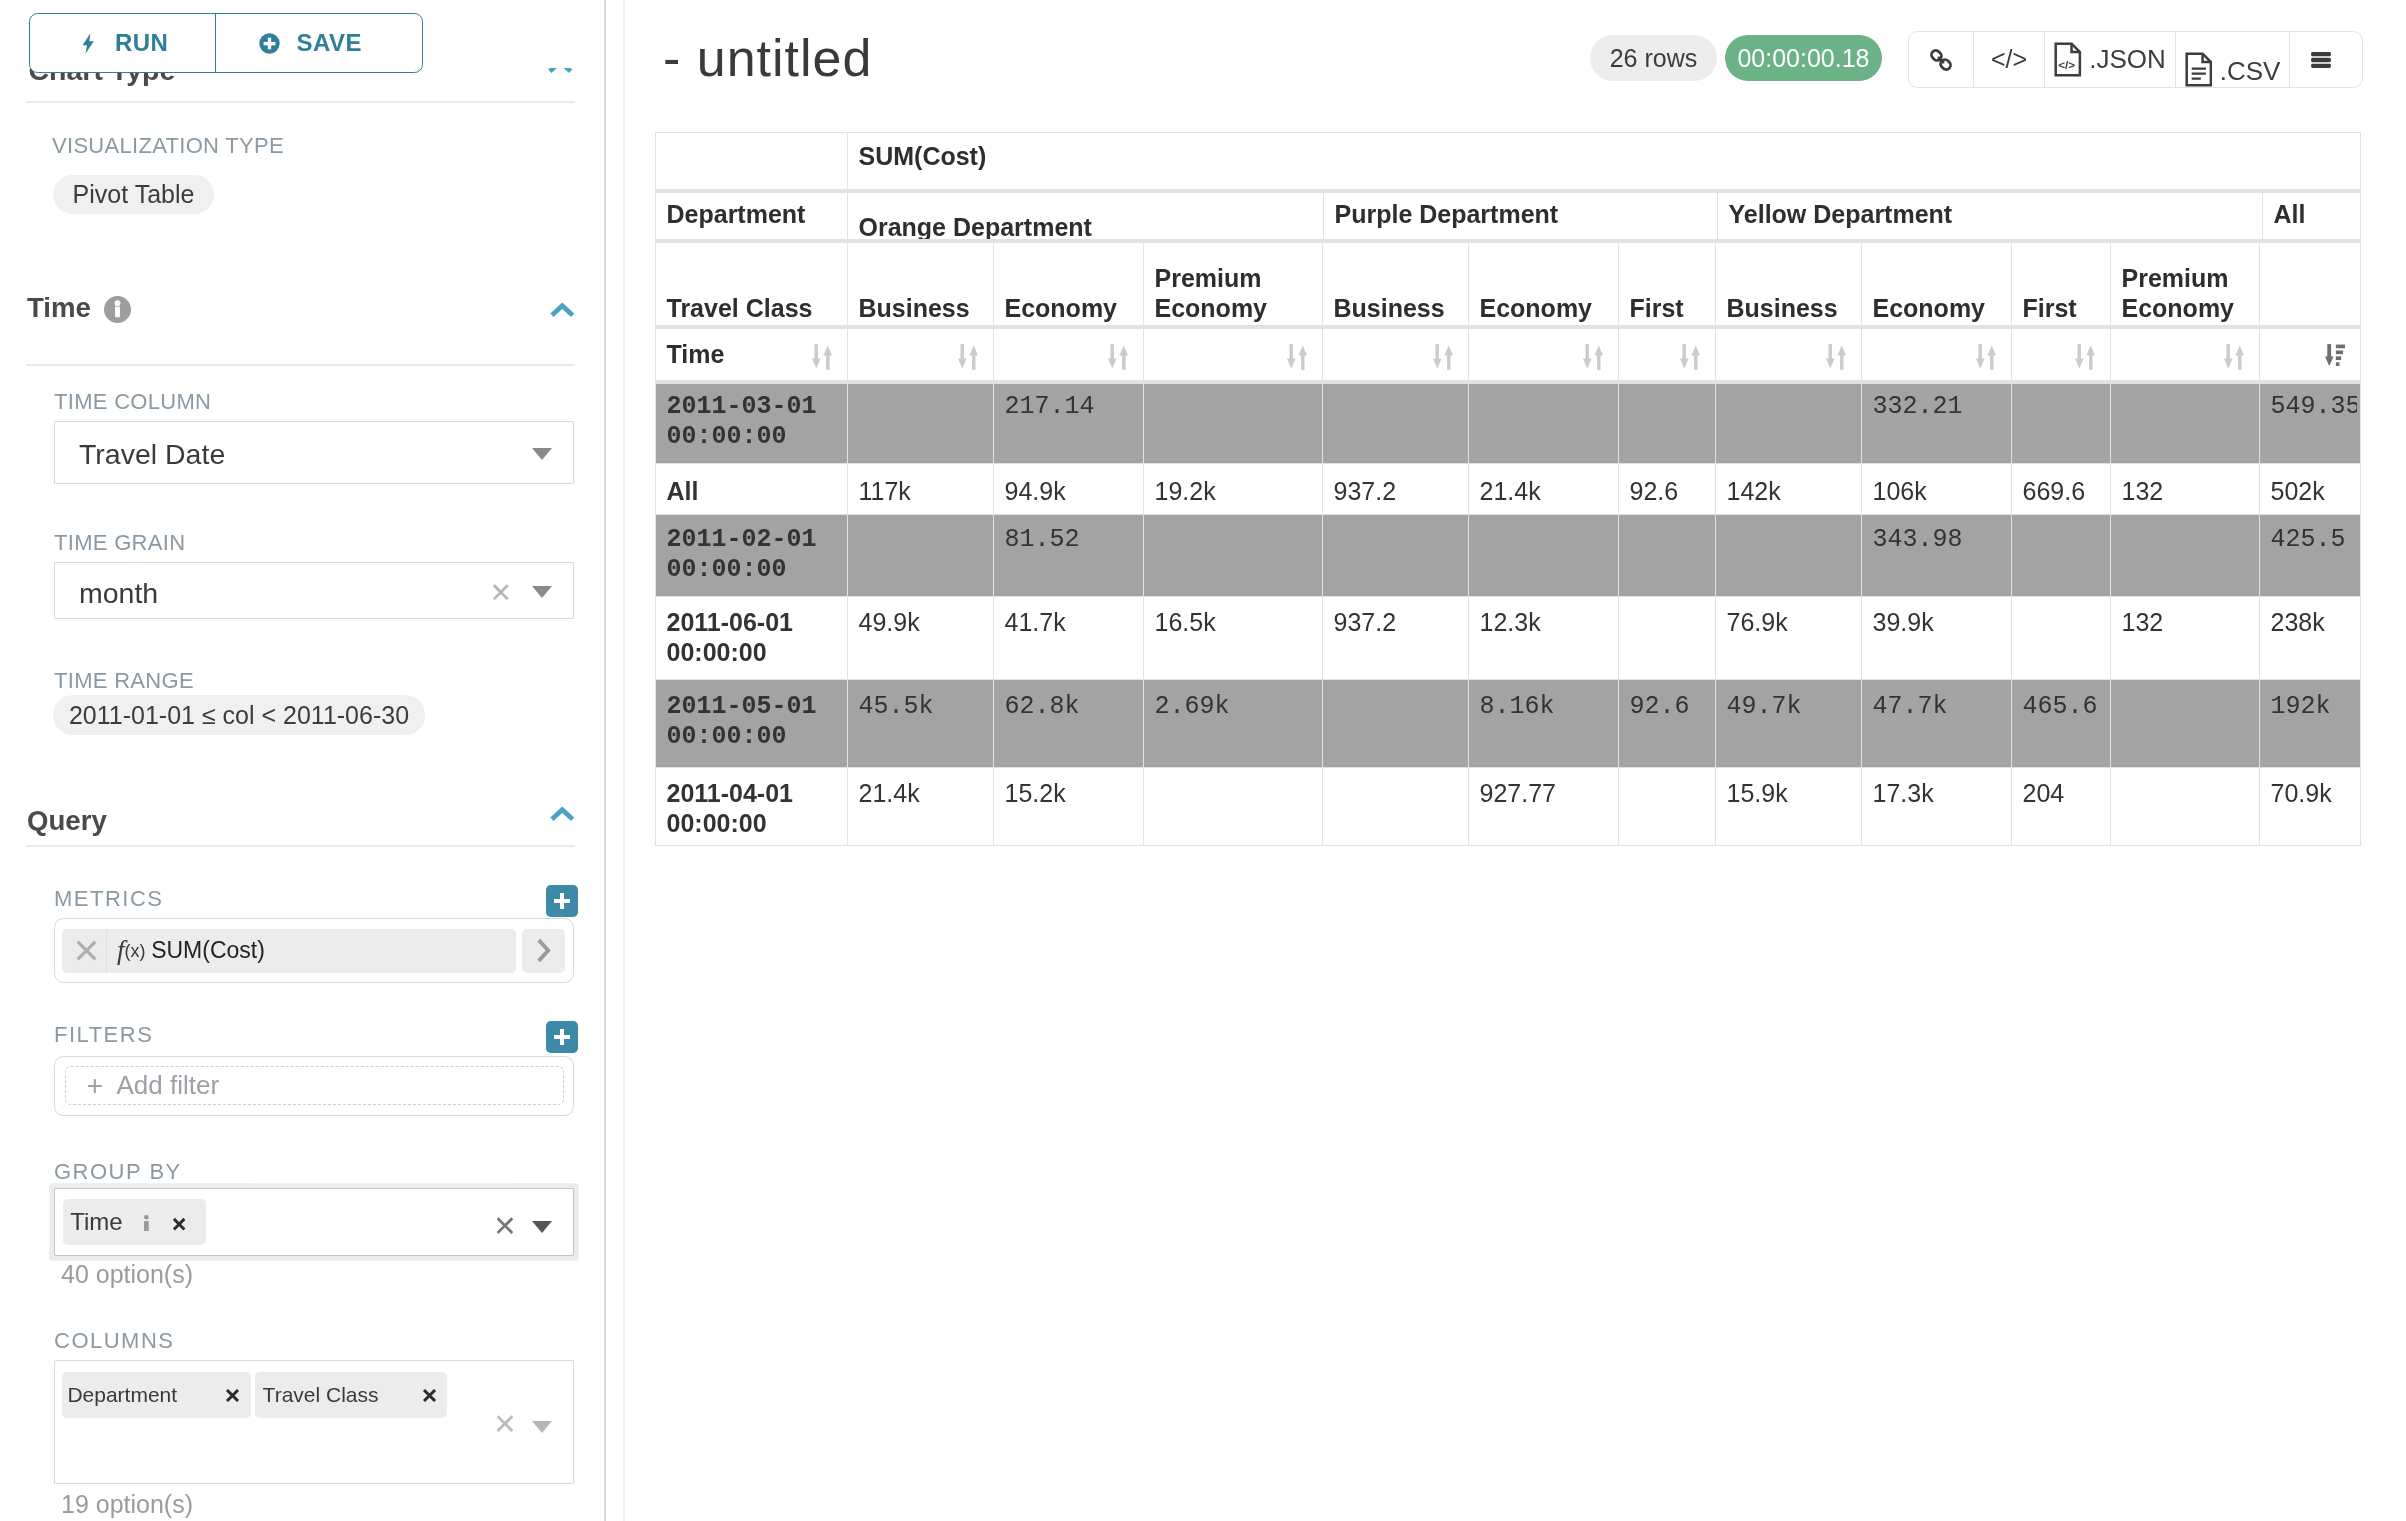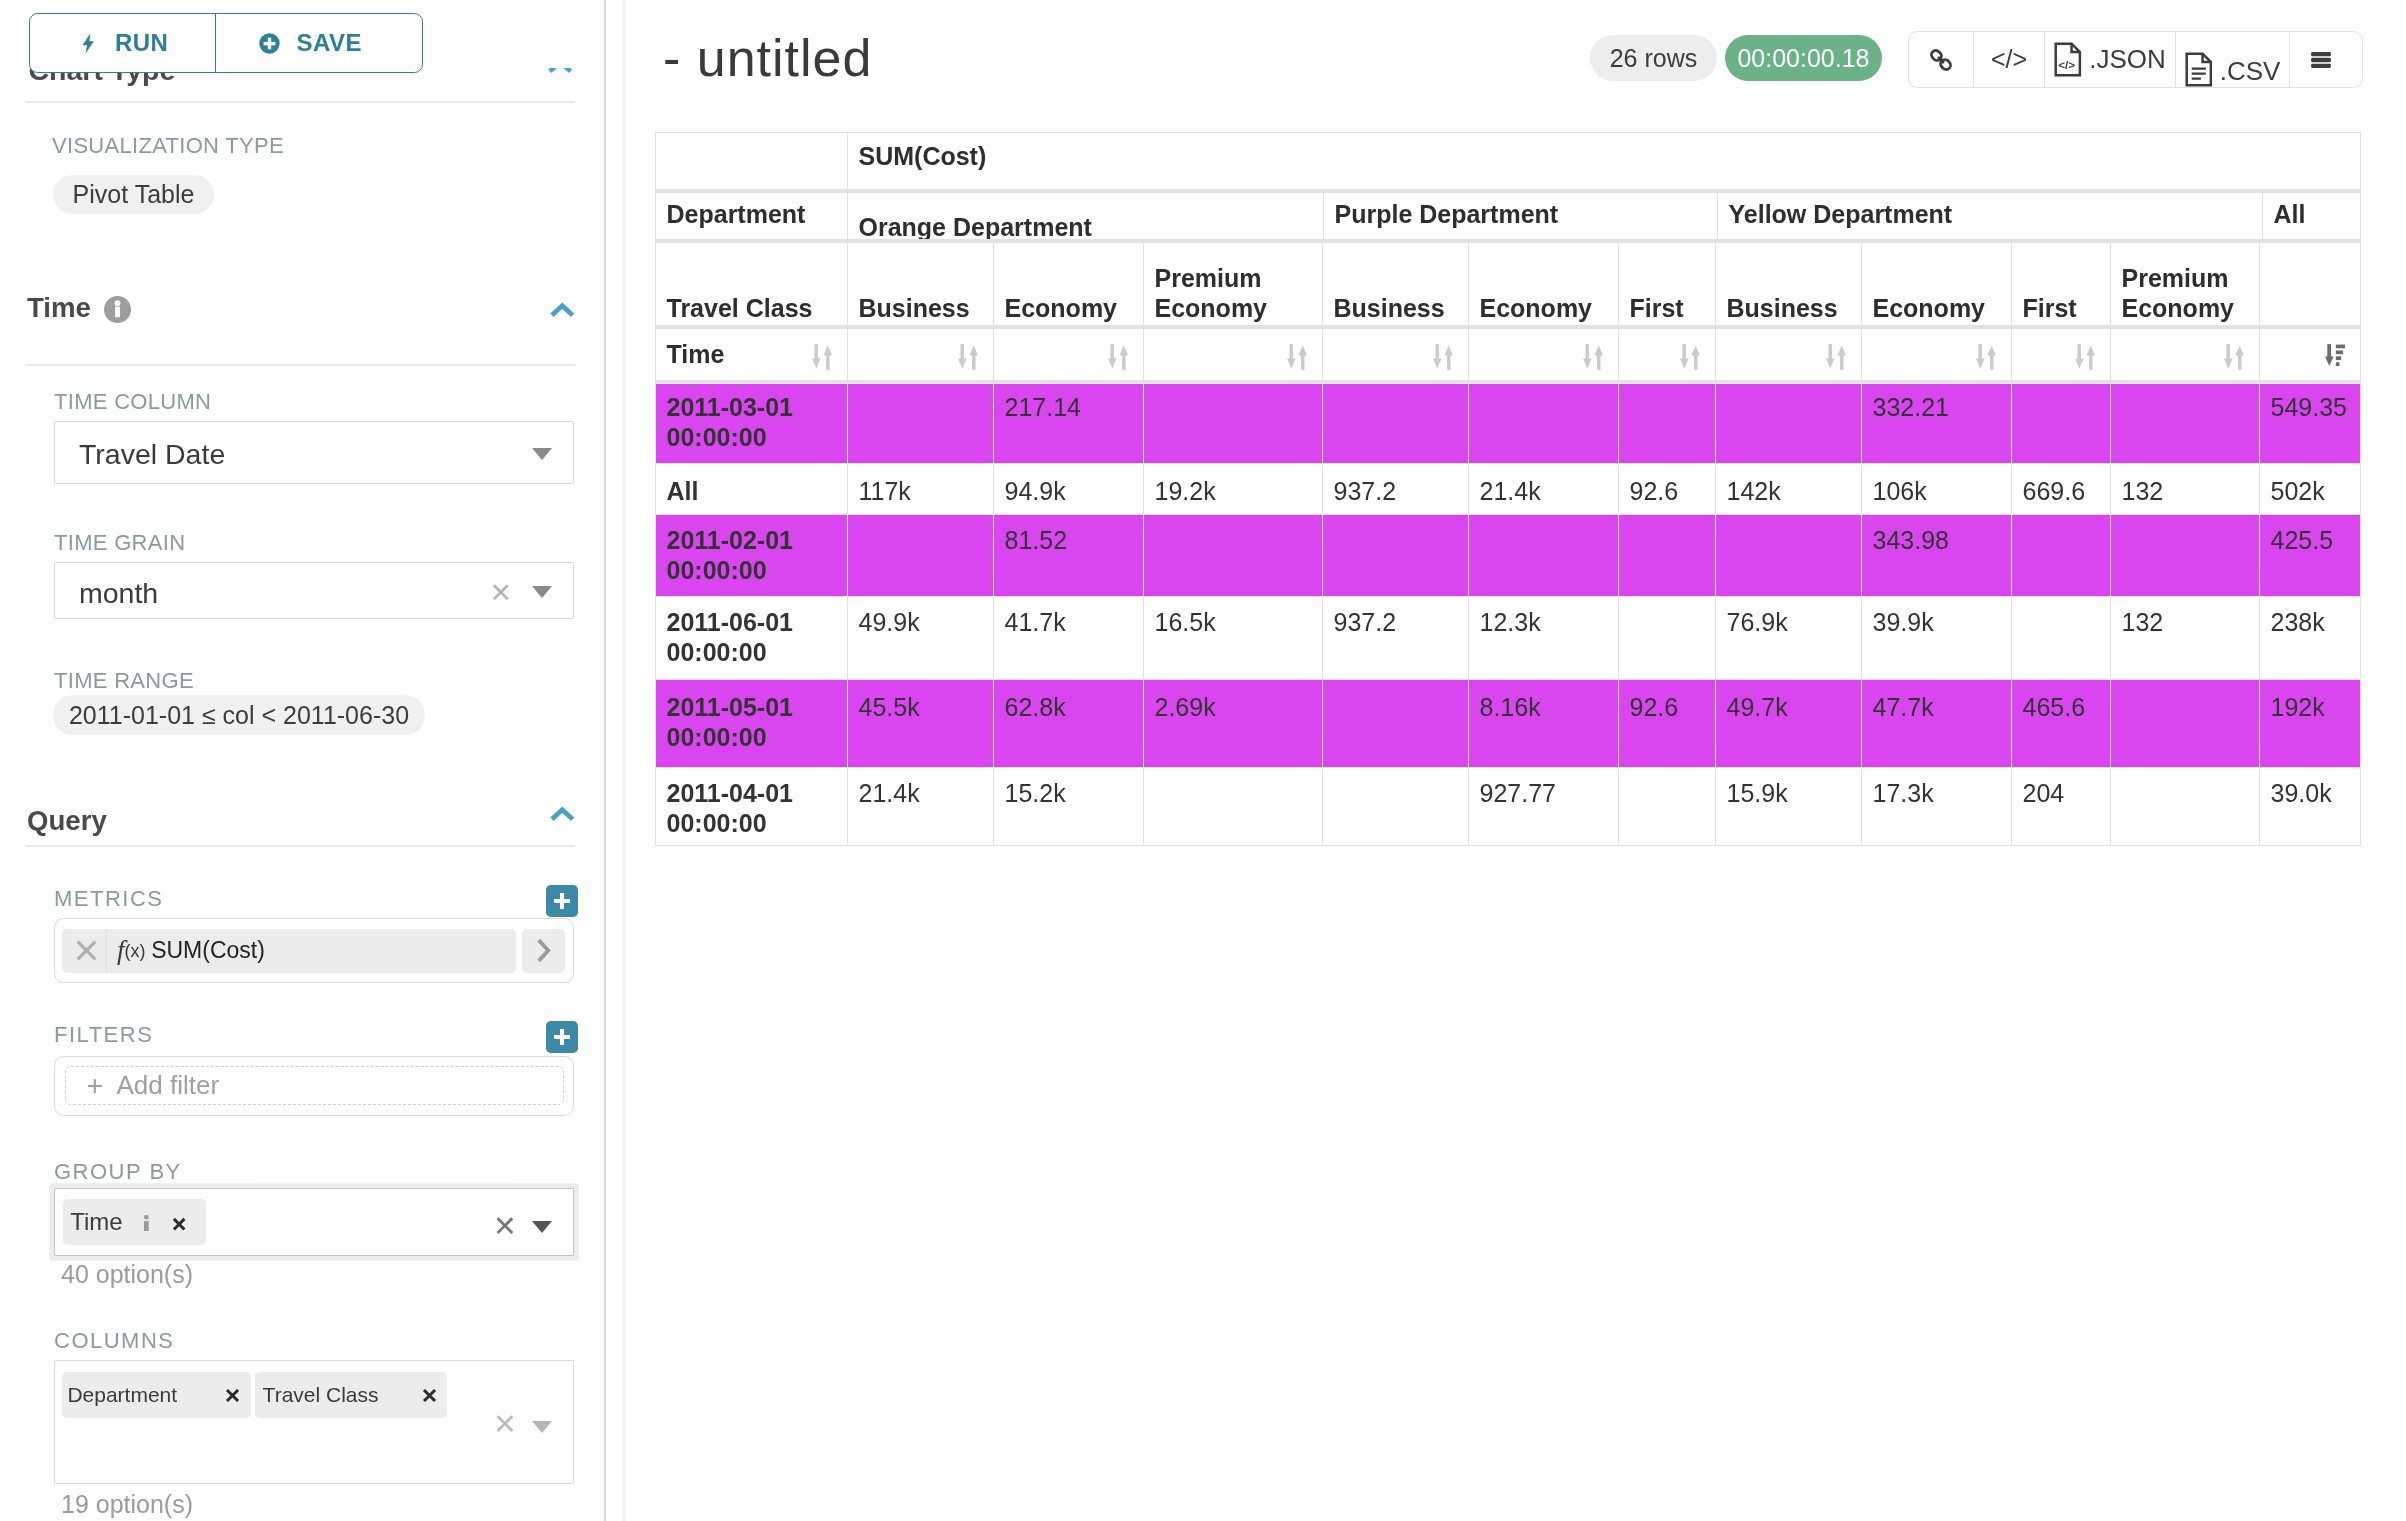--- a/index.html
+++ b/index.html
@@ -43,21 +43,21 @@
   
   #tbl { left:655px; top:132px; border:1.9px solid #e2e2e2; background:#fff; }
   .tr { display:flex; }
   .c { border-right:1.9px solid #e2e2e2; padding:0 7.6px 0 10.5px; font-size:25px; color:#333;
     position:relative; line-height:30px; overflow:hidden; }
   .c:last-child { border-right:none; }
   .hrow .c { font-weight:bold; color:#2e2e2e; }
   .hband { border-bottom:4.8px solid #e2e2e2; }
   .drow { border-bottom:1.9px solid #e2e2e2; }
   .drow:last-child { border-bottom:none; }
-  .odd { background:#d946ef; }
+  .odd { background:#a3a3a3;font-family:Liberation Mono, monospace; }
   .b { font-weight:bold; }
   .bot { display:flex; align-items:flex-end; padding-bottom:1.9px; }
   .sic { position:absolute; right:15px; top:15px; }
 </style>
 </head>
 <body>
 
 <div class="abs" id="charttype">Chart Type</div>
 <div class="abs" id="caret0">
     <svg width="28.5" height="17" viewBox="0 0 30 18">
@@ -410,16 +410,16 @@
       <div class="c" style="width:146px; padding-top:9.5px">21.4k</div>
       <div class="c" style="width:150px; padding-top:9.5px">15.2k</div>
       <div class="c" style="width:179px; padding-top:9.5px"></div>
       <div class="c" style="width:146px; padding-top:9.5px"></div>
       <div class="c" style="width:150px; padding-top:9.5px">927.77</div>
       <div class="c" style="width:97px; padding-top:9.5px"></div>
       <div class="c" style="width:146px; padding-top:9.5px">15.9k</div>
       <div class="c" style="width:150px; padding-top:9.5px">17.3k</div>
       <div class="c" style="width:99px; padding-top:9.5px">204</div>
       <div class="c" style="width:149px; padding-top:9.5px"></div>
-      <div class="c" style="width:97px; padding-top:9.5px">39.0k</div>
+      <div class="c" style="width:97px; padding-top:9.5px">70.9k</div>
     </div>
 </div>
 
 
 </body></html>

